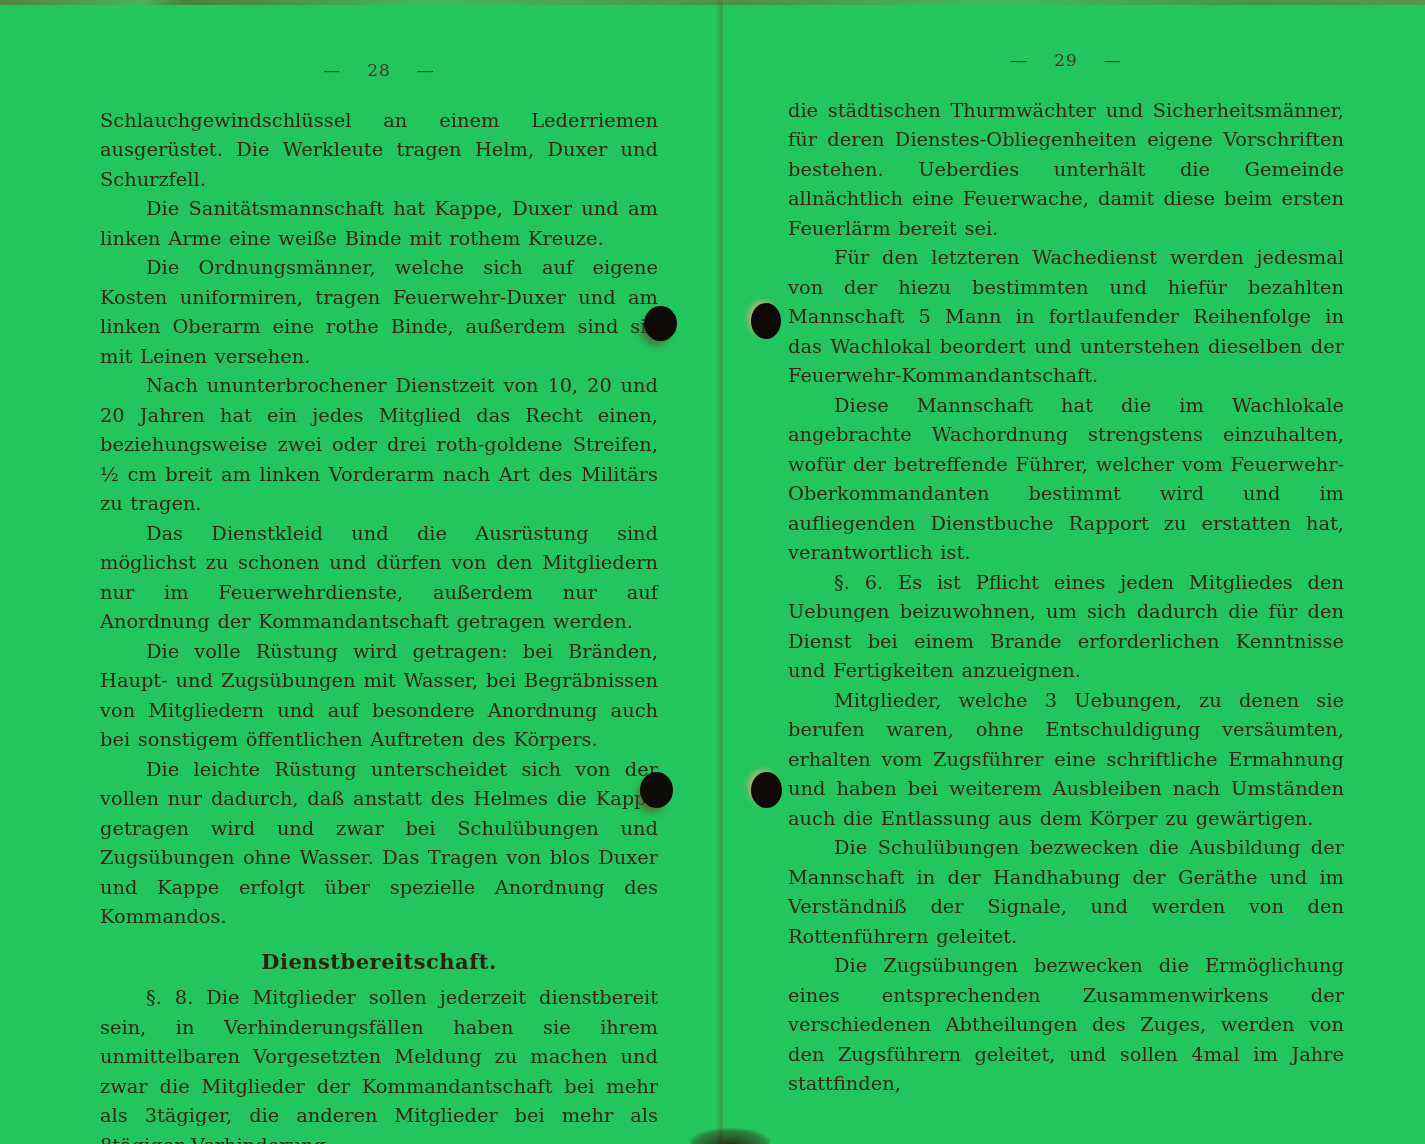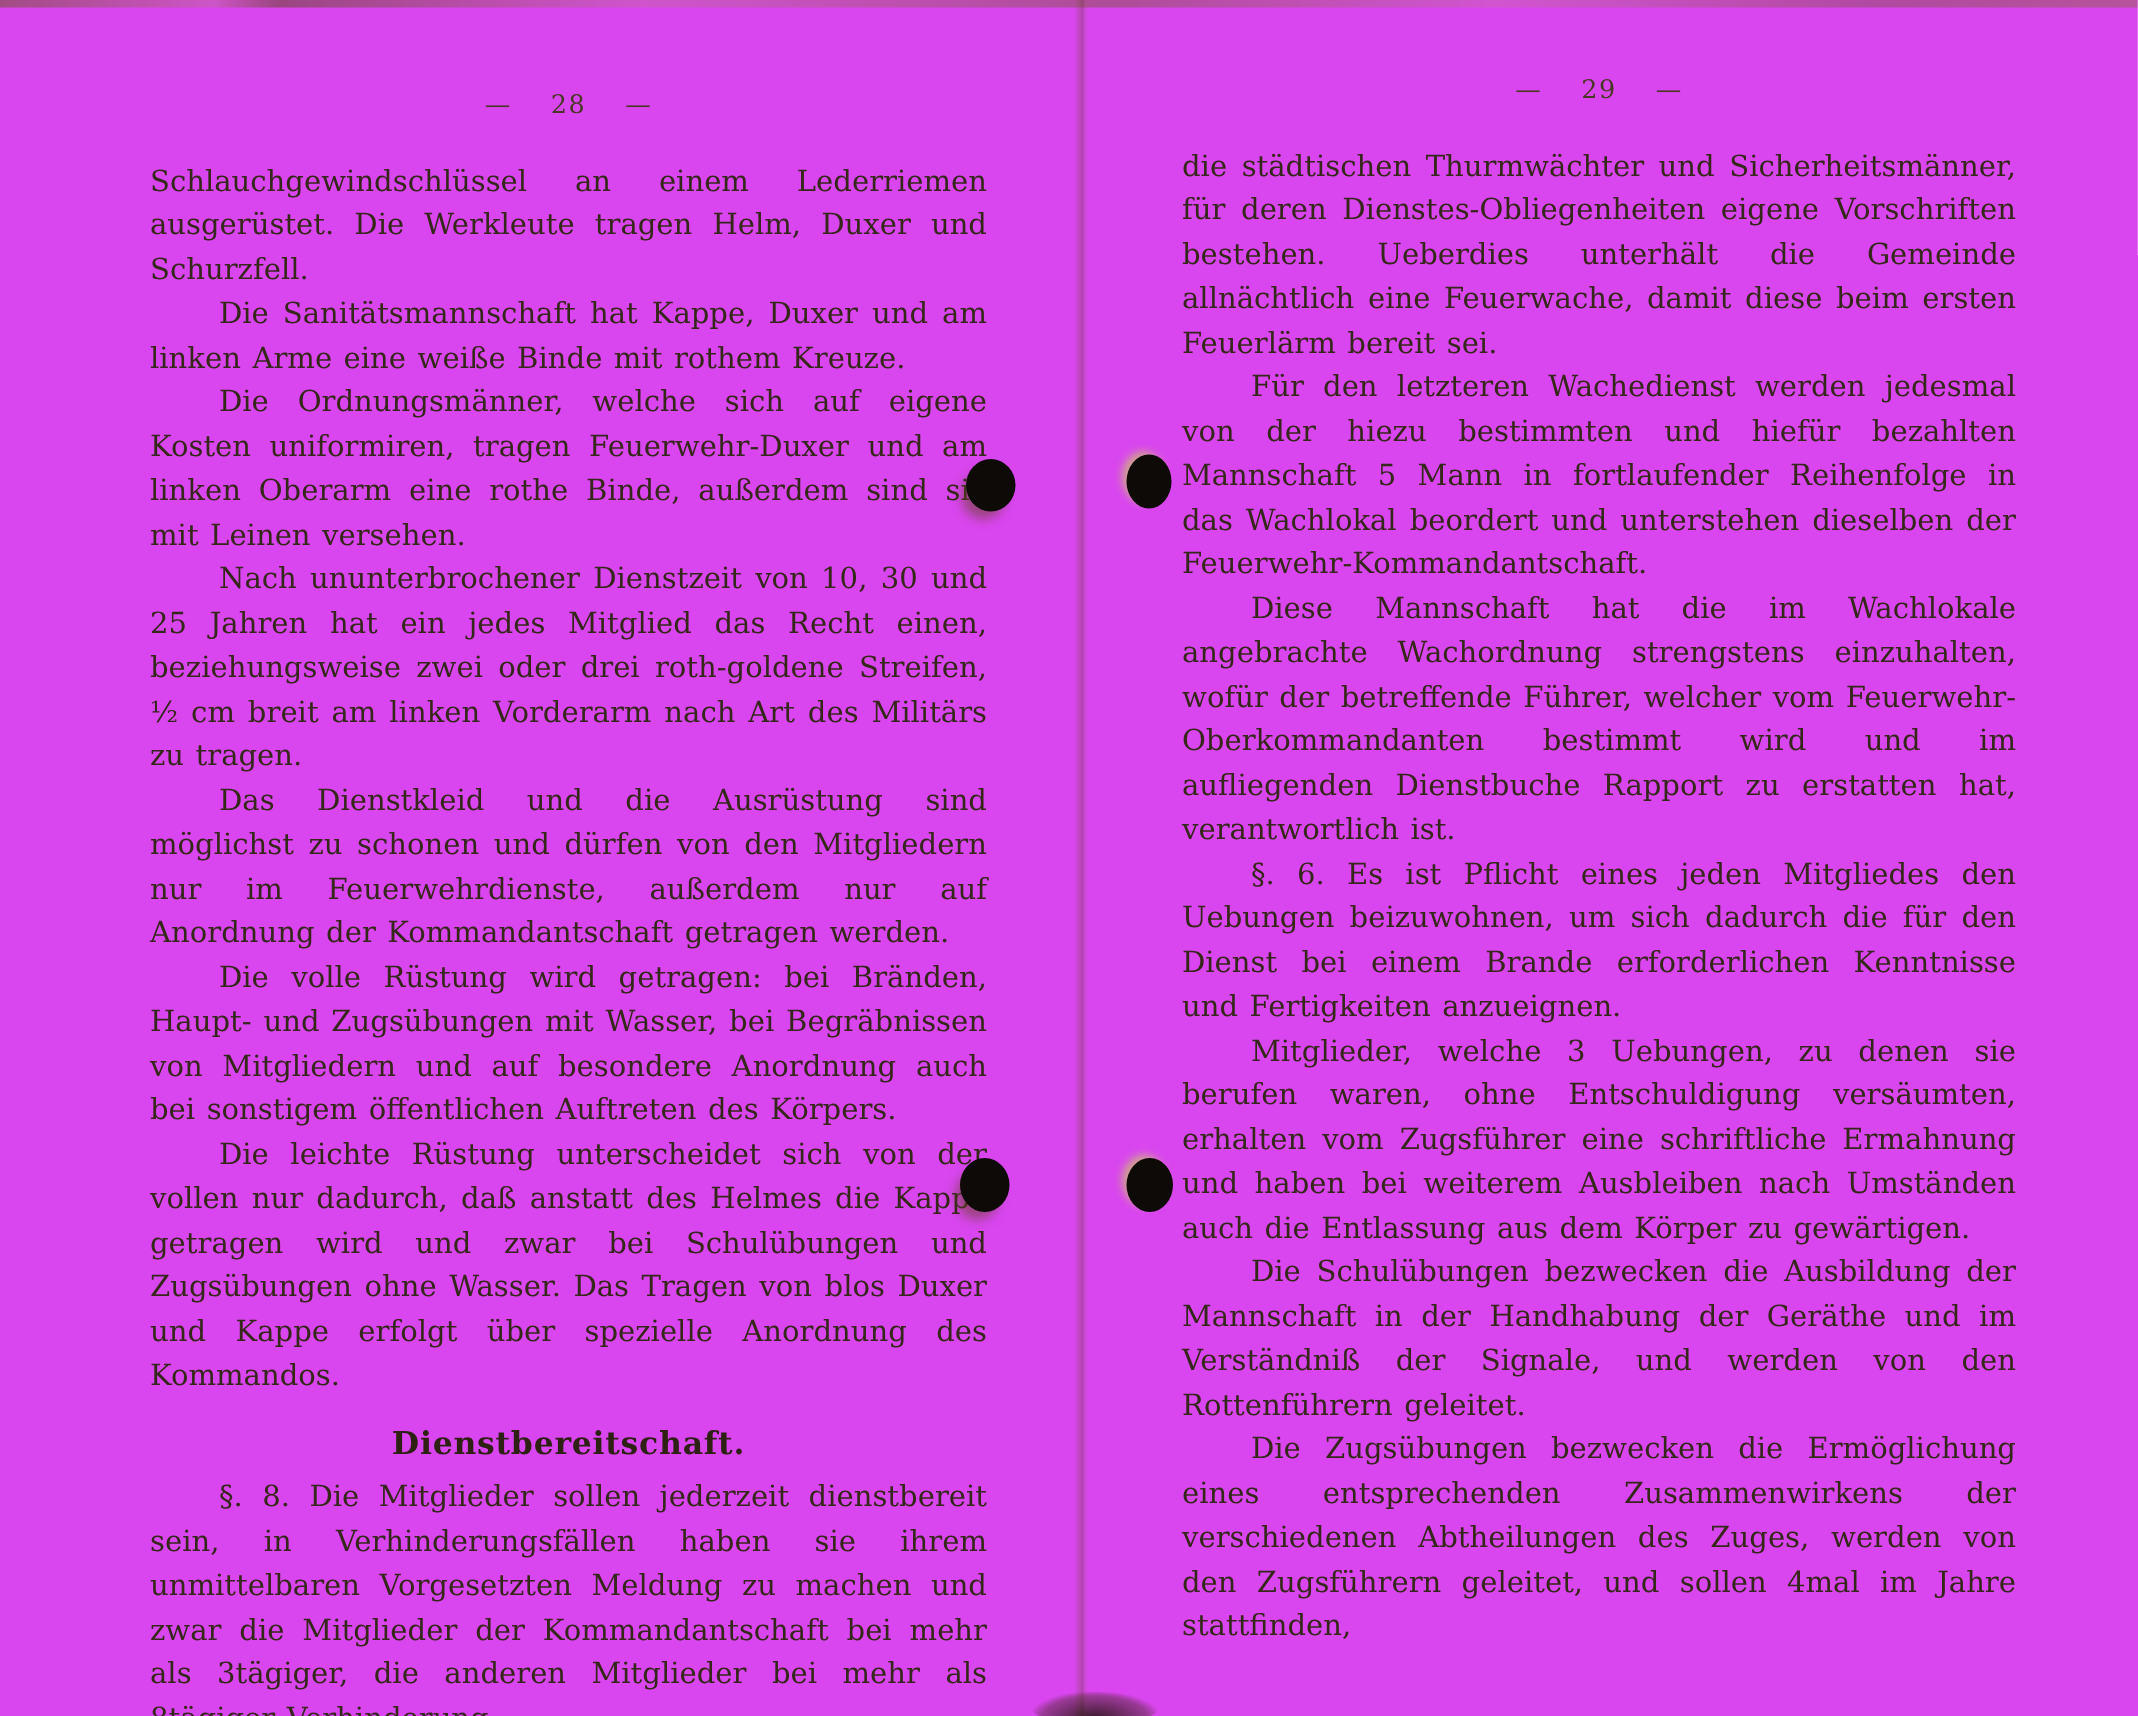--- a/index.html
+++ b/index.html
@@ -13,21 +13,21 @@
     background:
       radial-gradient(ellipse 420px 300px at 15% 32%, rgba(255,240,208,0.22), transparent 70%),
       radial-gradient(ellipse 500px 320px at 78% 18%, rgba(255,238,200,0.20), transparent 70%),
       radial-gradient(ellipse 700px 260px at 50% 102%, rgba(150,103,55,0.22), transparent 65%),
       radial-gradient(ellipse 300px 500px at 100% 85%, rgba(160,115,62,0.18), transparent 70%),
       radial-gradient(ellipse 260px 420px at 0% 92%, rgba(165,120,66,0.15), transparent 70%),
       linear-gradient(90deg,
         #e7c997 0%, #ecd0a2 20%, #eed2a4 44%,
         #e3c28f 49.2%, #d8b47f 50.4%, #eccf9f 52.5%,
         #f2d6a8 62%, #efd2a2 82%, #e5c globally 100%, #e5c694 100%);
-    background-color: #d946ef;
+    background-color: #22c55e;
   }
   .edge-top {
     position: absolute; left: 0; top: 0; width: 100%; height: 5px;
     background: linear-gradient(90deg,
       rgba(118,80,42,0.55) 0%, rgba(170,130,80,0.25) 10%,
       rgba(105,70,35,0.55) 13%, rgba(175,135,85,0.22) 30%,
       rgba(120,85,45,0.45) 52%, rgba(180,140,90,0.20) 70%,
       rgba(115,80,42,0.40) 88%, rgba(140,100,55,0.45) 100%);
   }
   .spine-crease {
@@ -92,21 +92,21 @@
   <div class="edge-top"></div>
   <div class="spine-crease"></div>
   <div class="bottom-smudge"></div>
 
   <div class="page-col left-col">
     <div class="pghead"><span>—</span><span class="pgnum">28</span><span>—</span></div>
 
     <p class="para">Schlauchgewindschlüssel an einem Lederriemen ausgerüstet. Die Werkleute tragen Helm, Duxer und Schurzfell.</p>
     <p class="para indent">Die Sanitätsmannschaft hat Kappe, Duxer und am linken Arme eine weiße Binde mit rothem Kreuze.</p>
     <p class="para indent">Die Ordnungsmänner, welche sich auf eigene Kosten uniformiren, tragen Feuerwehr-Duxer und am linken Oberarm eine rothe Binde, außerdem sind sie mit Leinen versehen.</p>
-    <p class="para indent">Nach ununterbrochener Dienstzeit von 10, 30 und 25 Jahren hat ein jedes Mitglied das Recht einen, beziehungsweise zwei oder drei roth-goldene Streifen, ½ cm breit am linken Vorderarm nach Art des Militärs zu tragen.</p>
+    <p class="para indent">Nach ununterbrochener Dienstzeit von 10, 20 und 20 Jahren hat ein jedes Mitglied das Recht einen, beziehungsweise zwei oder drei roth-goldene Streifen, ½ cm breit am linken Vorderarm nach Art des Militärs zu tragen.</p>
     <p class="para indent">Das Dienstkleid und die Ausrüstung sind möglichst zu schonen und dürfen von den Mitgliedern nur im Feuerwehrdienste, außerdem nur auf Anordnung der Kommandantschaft getragen werden.</p>
     <p class="para indent">Die volle Rüstung wird getragen: bei Bränden, Haupt- und Zugsübungen mit Wasser, bei Begräbnissen von Mitgliedern und auf besondere Anordnung auch bei sonstigem öffentlichen Auftreten des Körpers.</p>
     <p class="para indent">Die leichte Rüstung unterscheidet sich von der vollen nur dadurch, daß anstatt des Helmes die Kappe getragen wird und zwar bei Schulübungen und Zugsübungen ohne Wasser. Das Tragen von blos Duxer und Kappe erfolgt über spezielle Anordnung des Kommandos.</p>
 
     <h2 class="section-head">Dienstbereitschaft.</h2>
     <p class="para indent">§. 8.  Die Mitglieder sollen jederzeit dienstbereit sein, in Verhinderungsfällen haben sie ihrem unmittelbaren Vorgesetzten Meldung zu machen und zwar die Mitglieder der Kommandantschaft bei mehr als 3tägiger, die anderen Mitglieder bei mehr als 8tägiger Verhinderung.</p>
 
   </div>
 
   <div class="page-col right-col">

